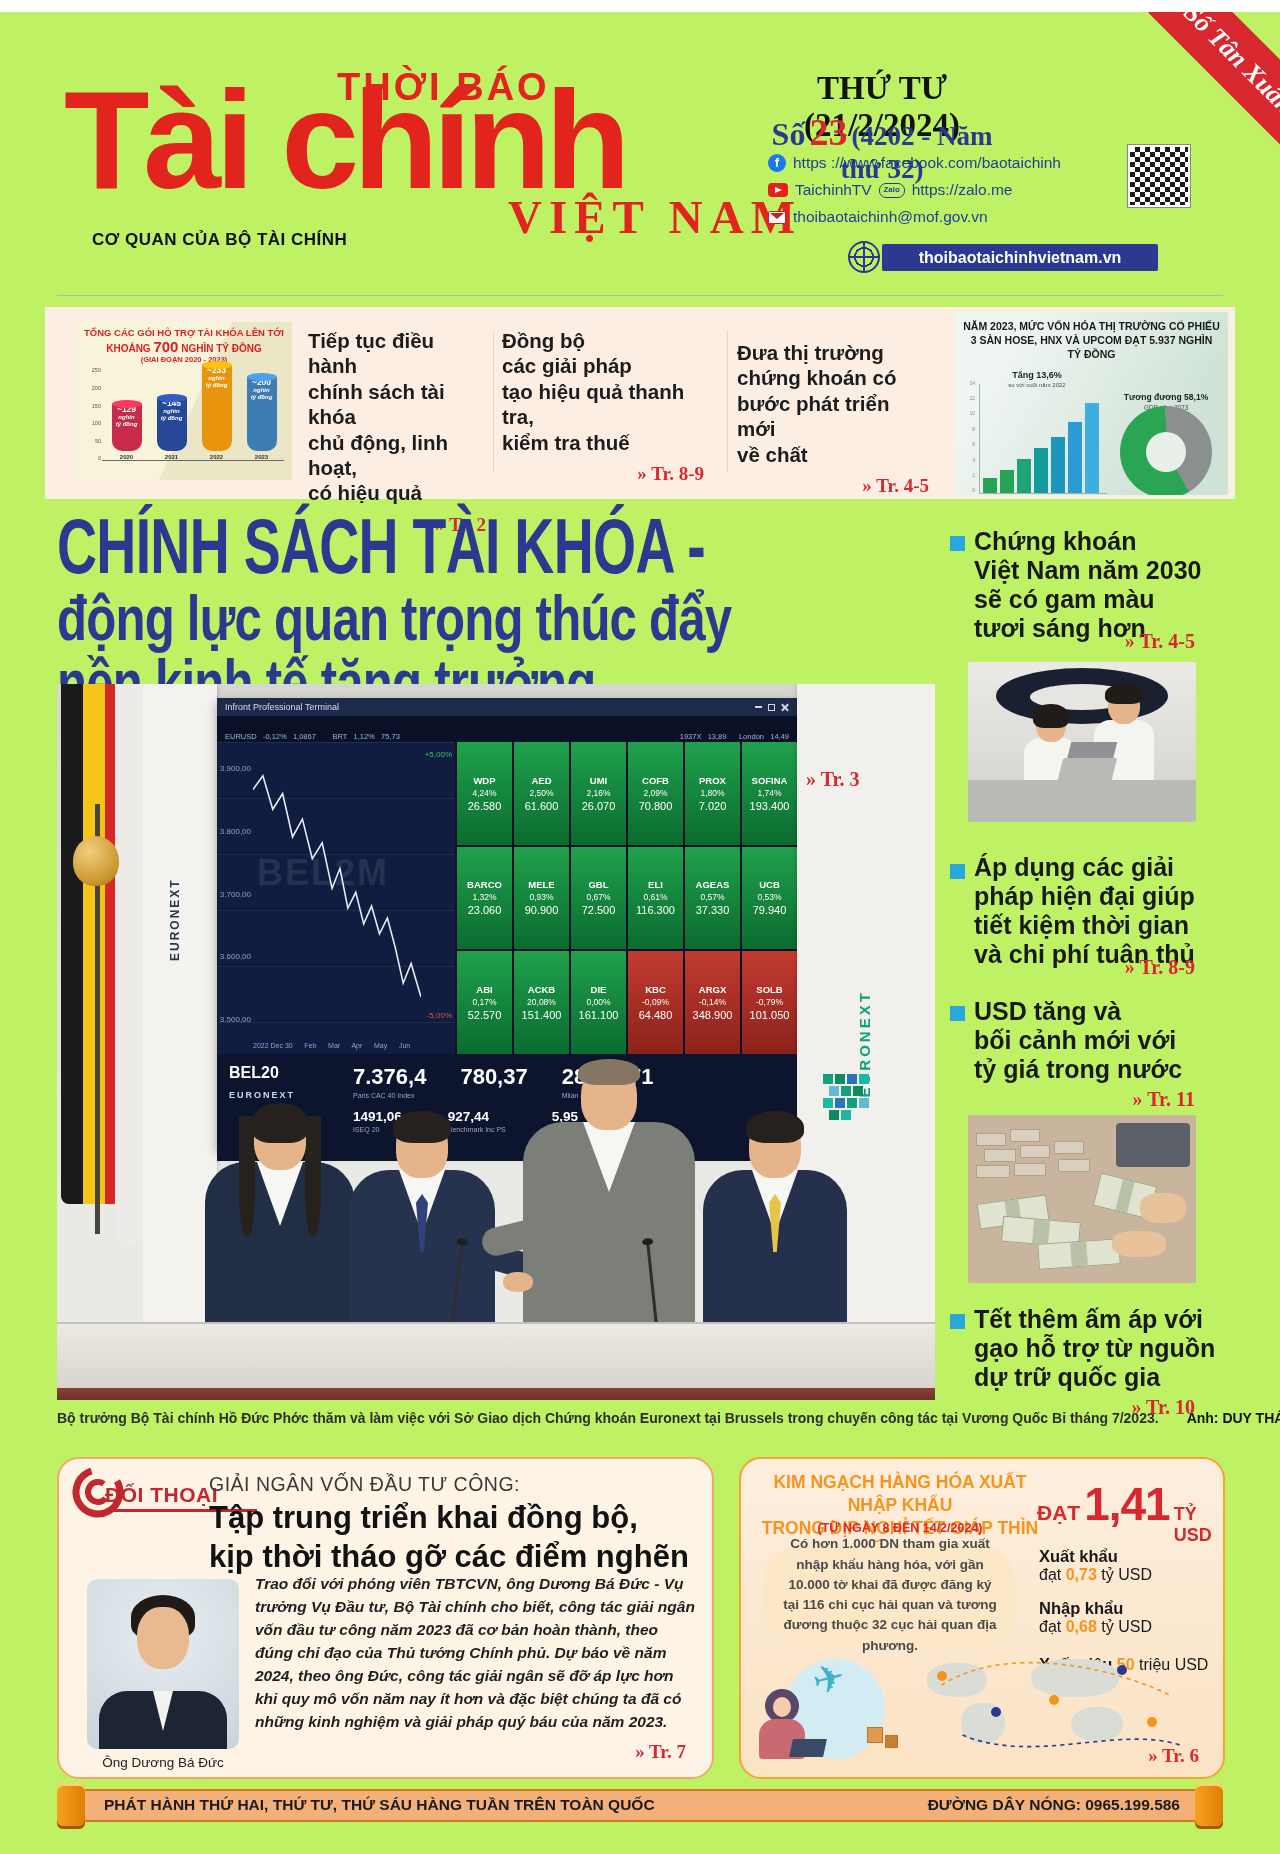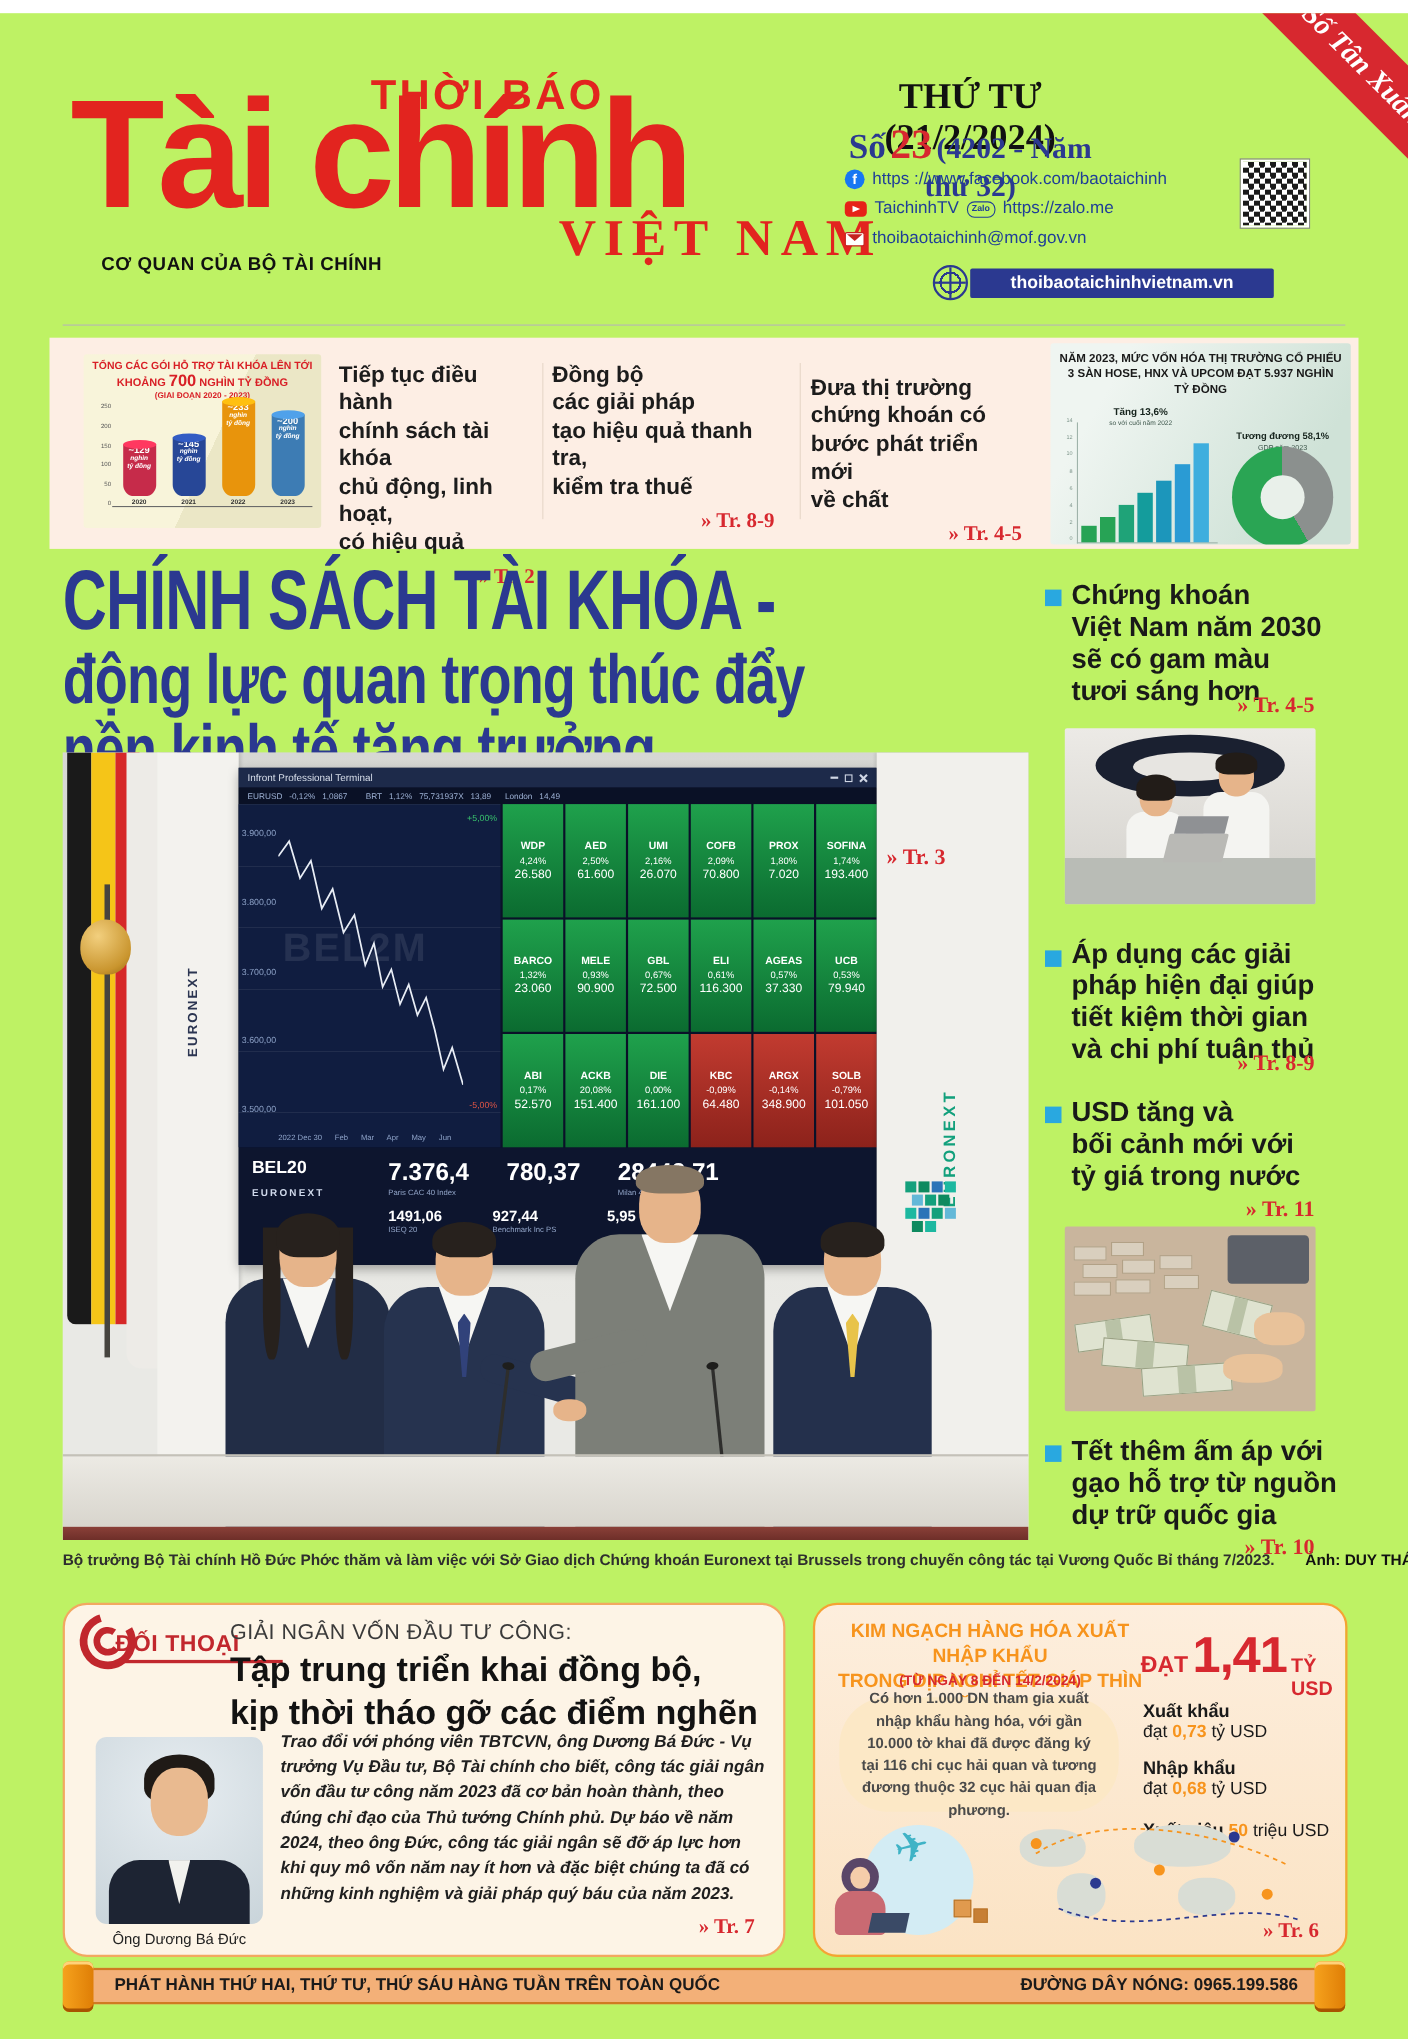--- a/index.html
+++ b/index.html
@@ -109,22 +109,22 @@
         background:radial-gradient(circle at 35% 30%,#f2cf7e,#c9952e 70%,#97670e)}
   .screens{left:160px;top:14px;width:580px;height:452px;background:#0a1128;box-shadow:0 4px 10px rgba(0,0,0,.35)}
   .s-title{height:18px;background:#1d2a4a;color:#d7deea;font-size:9px;line-height:18px;padding:0 8px;
            display:flex;justify-content:space-between;align-items:center}
   .winbtns{display:flex;gap:6px;align-items:center}
   .w-min{width:7px;height:2px;background:#cfd6e4}
   .w-max{width:7px;height:7px;border:1.5px solid #cfd6e4}
   .w-close{width:8px;height:8px;position:relative}
   .w-close::before,.w-close::after{content:"";position:absolute;left:3px;top:0;width:2px;height:9px;background:#cfd6e4}
   .w-close::before{transform:rotate(45deg)}.w-close::after{transform:rotate(-45deg)}
-  .s-quotes{height:15px;background:#0a1126;color:#9fb3d6;font-size:7.5px;line-height:15px;padding:0 8px;
-            display:flex;white-space:pre}
+  .s-quotes{height:15px;background:#0a1126;color:#9fb3d6;font-size:7.5px;line-height:15px;padding:13px 8px;
+            display:flex;justify-content:space-between;white-space:pre}
   .s-main{height:312px;display:flex;gap:2px;background:#0a1128}
   .s-chart{position:relative;width:238px;background:#101d40;overflow:hidden;
            background-image:repeating-linear-gradient(180deg,rgba(255,255,255,.07) 0 1px,transparent 1px 56px)}
   .s-ylab{position:absolute;left:2px;top:22px;bottom:30px;width:32px;display:flex;flex-direction:column;
           justify-content:space-between;font-size:8px;color:#8ea3c8;text-align:right}
   .s-line{position:absolute;left:36px;top:6px;right:34px;bottom:30px}
   .s-wm{position:absolute;left:40px;top:110px;font-size:36px;font-weight:900;color:rgba(255,255,255,.09);letter-spacing:2px}
   .s-up{position:absolute;right:3px;top:8px;font-size:8px;color:#38c06c}
   .s-dn{position:absolute;right:3px;bottom:34px;font-size:8px;color:#e05545}
   .s-xlab{position:absolute;left:36px;bottom:5px;right:2px;font-size:7px;color:#8ea3c8;white-space:pre}

